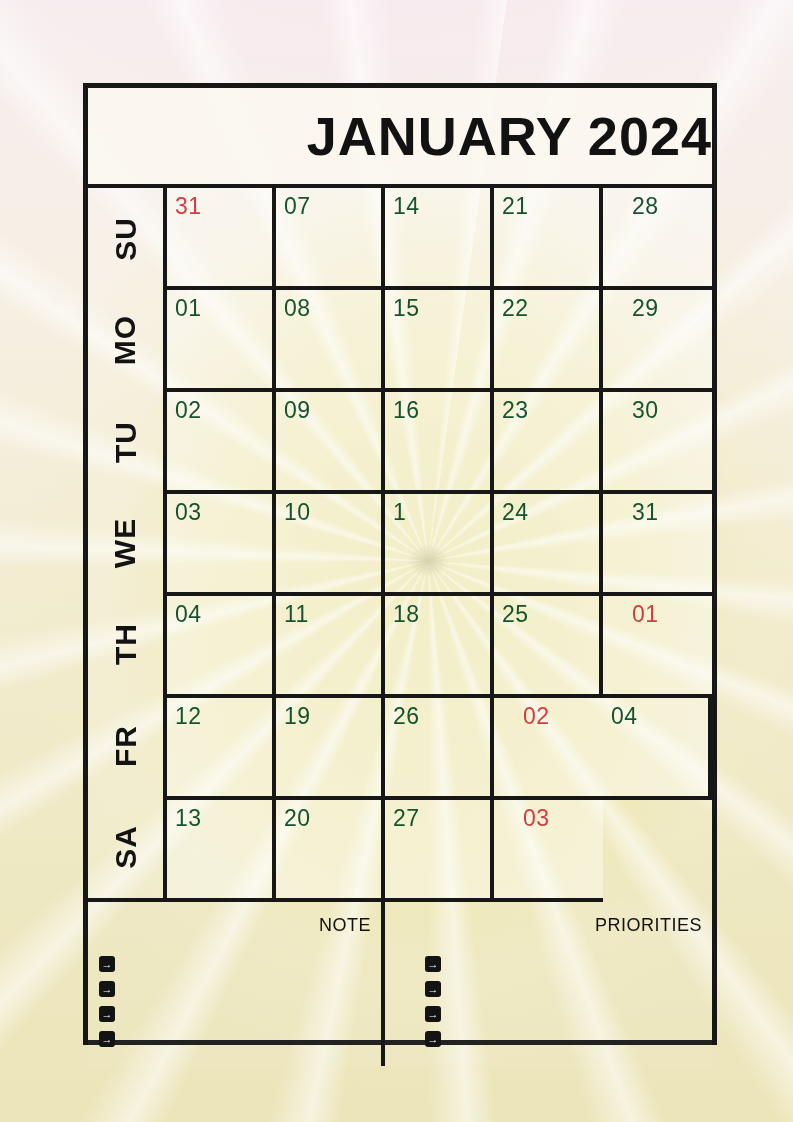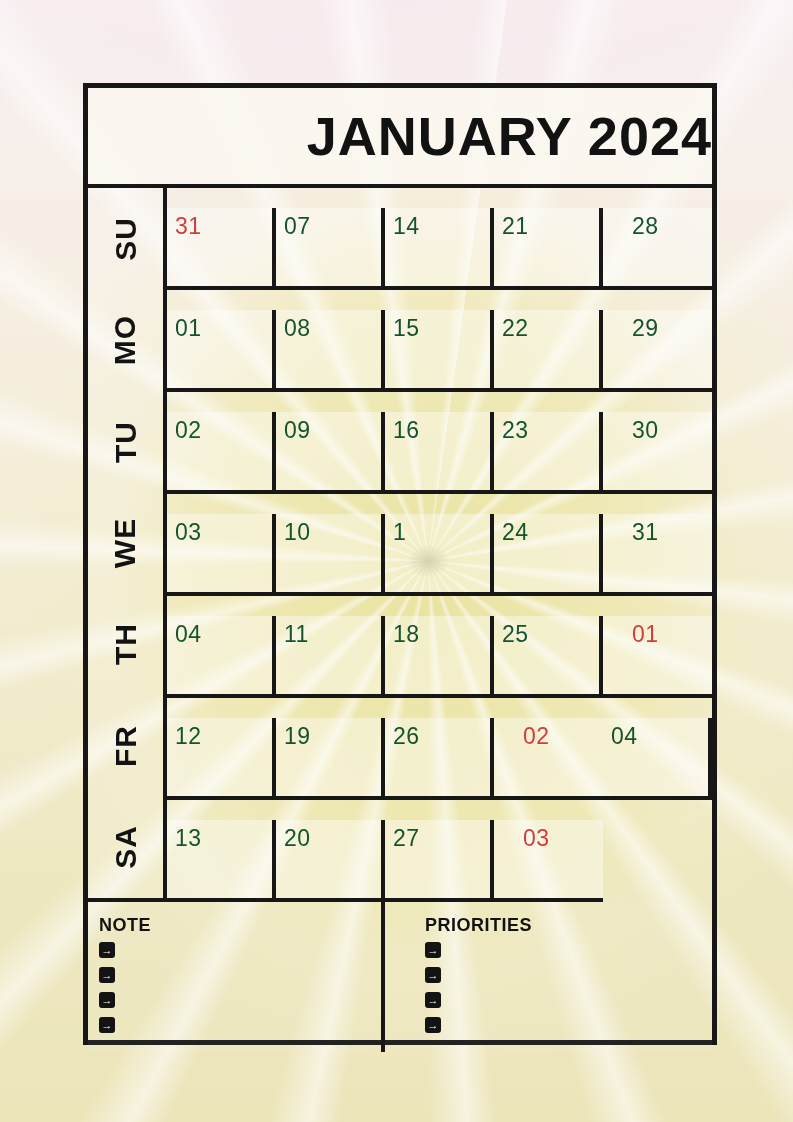--- a/index.html
+++ b/index.html
@@ -44,34 +44,33 @@
   .day-slot{flex:1;display:flex;align-items:center;justify-content:center;}
   .day{
     transform:rotate(-90deg);
     font-size:30px;font-weight:700;letter-spacing:1px;color:#131313;white-space:nowrap;
   }
   .cell{
     border-right:4px solid var(--ink);
     border-bottom:4px solid var(--ink);
     background:rgba(255,255,255,0.40);
     padding:5px 0 0 8px;
-    margin-top:20px;
   }
   .cell.lastcol{border-right:none;padding-left:29px;}
   .num{font-size:23px;color:#14532d;letter-spacing:0.5px;}
   .num.red{color:var(--red);}
   .notes{
     grid-row:9;
     background:rgba(255,255,255,0.05);
     padding:13px 10px 10px 11px;
   }
   .notes.left{grid-column:1 / 4;border-right:4px solid var(--ink);}
   .notes.right{grid-column:4 / 7;padding-left:40px;}
   .notes .ntitle{
-    font-size:18px;font-weight:700;letter-spacing:0.5px;color:#121212;display:block;margin-bottom:6px;
+    font-size:18px;font-weight:400;letter-spacing:0.5px;color:#121212;display:block;margin-bottom:20px;text-align:right;
   }
   .bullet{
     display:block;width:16px;height:16px;margin:0 0 9px 0;
     background:#131313;color:#ffffff;border-radius:3px;
     font-size:11px;line-height:16px;text-align:center;font-weight:700;
   }
 </style>
 </head>
 <body>
 

